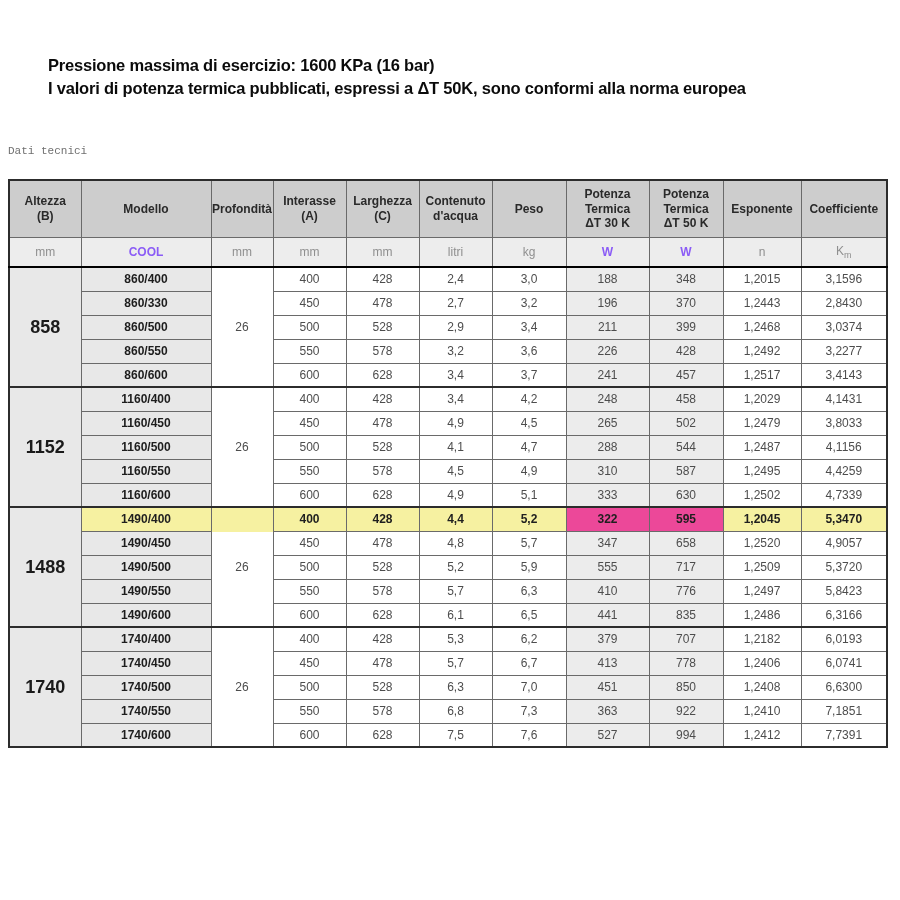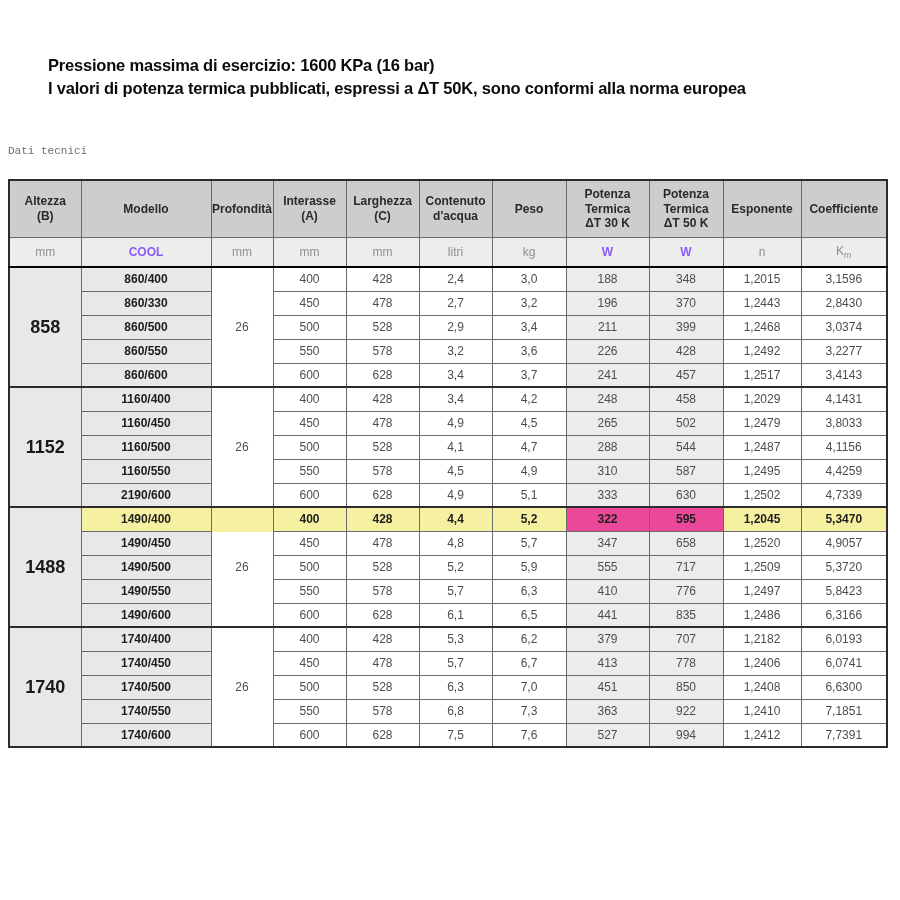--- a/index.html
+++ b/index.html
@@ -245,21 +245,21 @@
         <td>550</td>
         <td>578</td>
         <td>4,5</td>
         <td>4,9</td>
         <td class="shade">310</td>
         <td class="shade">587</td>
         <td>1,2495</td>
         <td>4,4259</td>
       </tr>
       <tr>
-        <td class="model">2190/600</td>
+        <td class="model">1160/600</td>
         <td>600</td>
         <td>628</td>
         <td>4,9</td>
         <td>5,1</td>
         <td class="shade">333</td>
         <td class="shade">630</td>
         <td>1,2502</td>
         <td>4,7339</td>
       </tr>
       <tr class="group-start hl-row">

